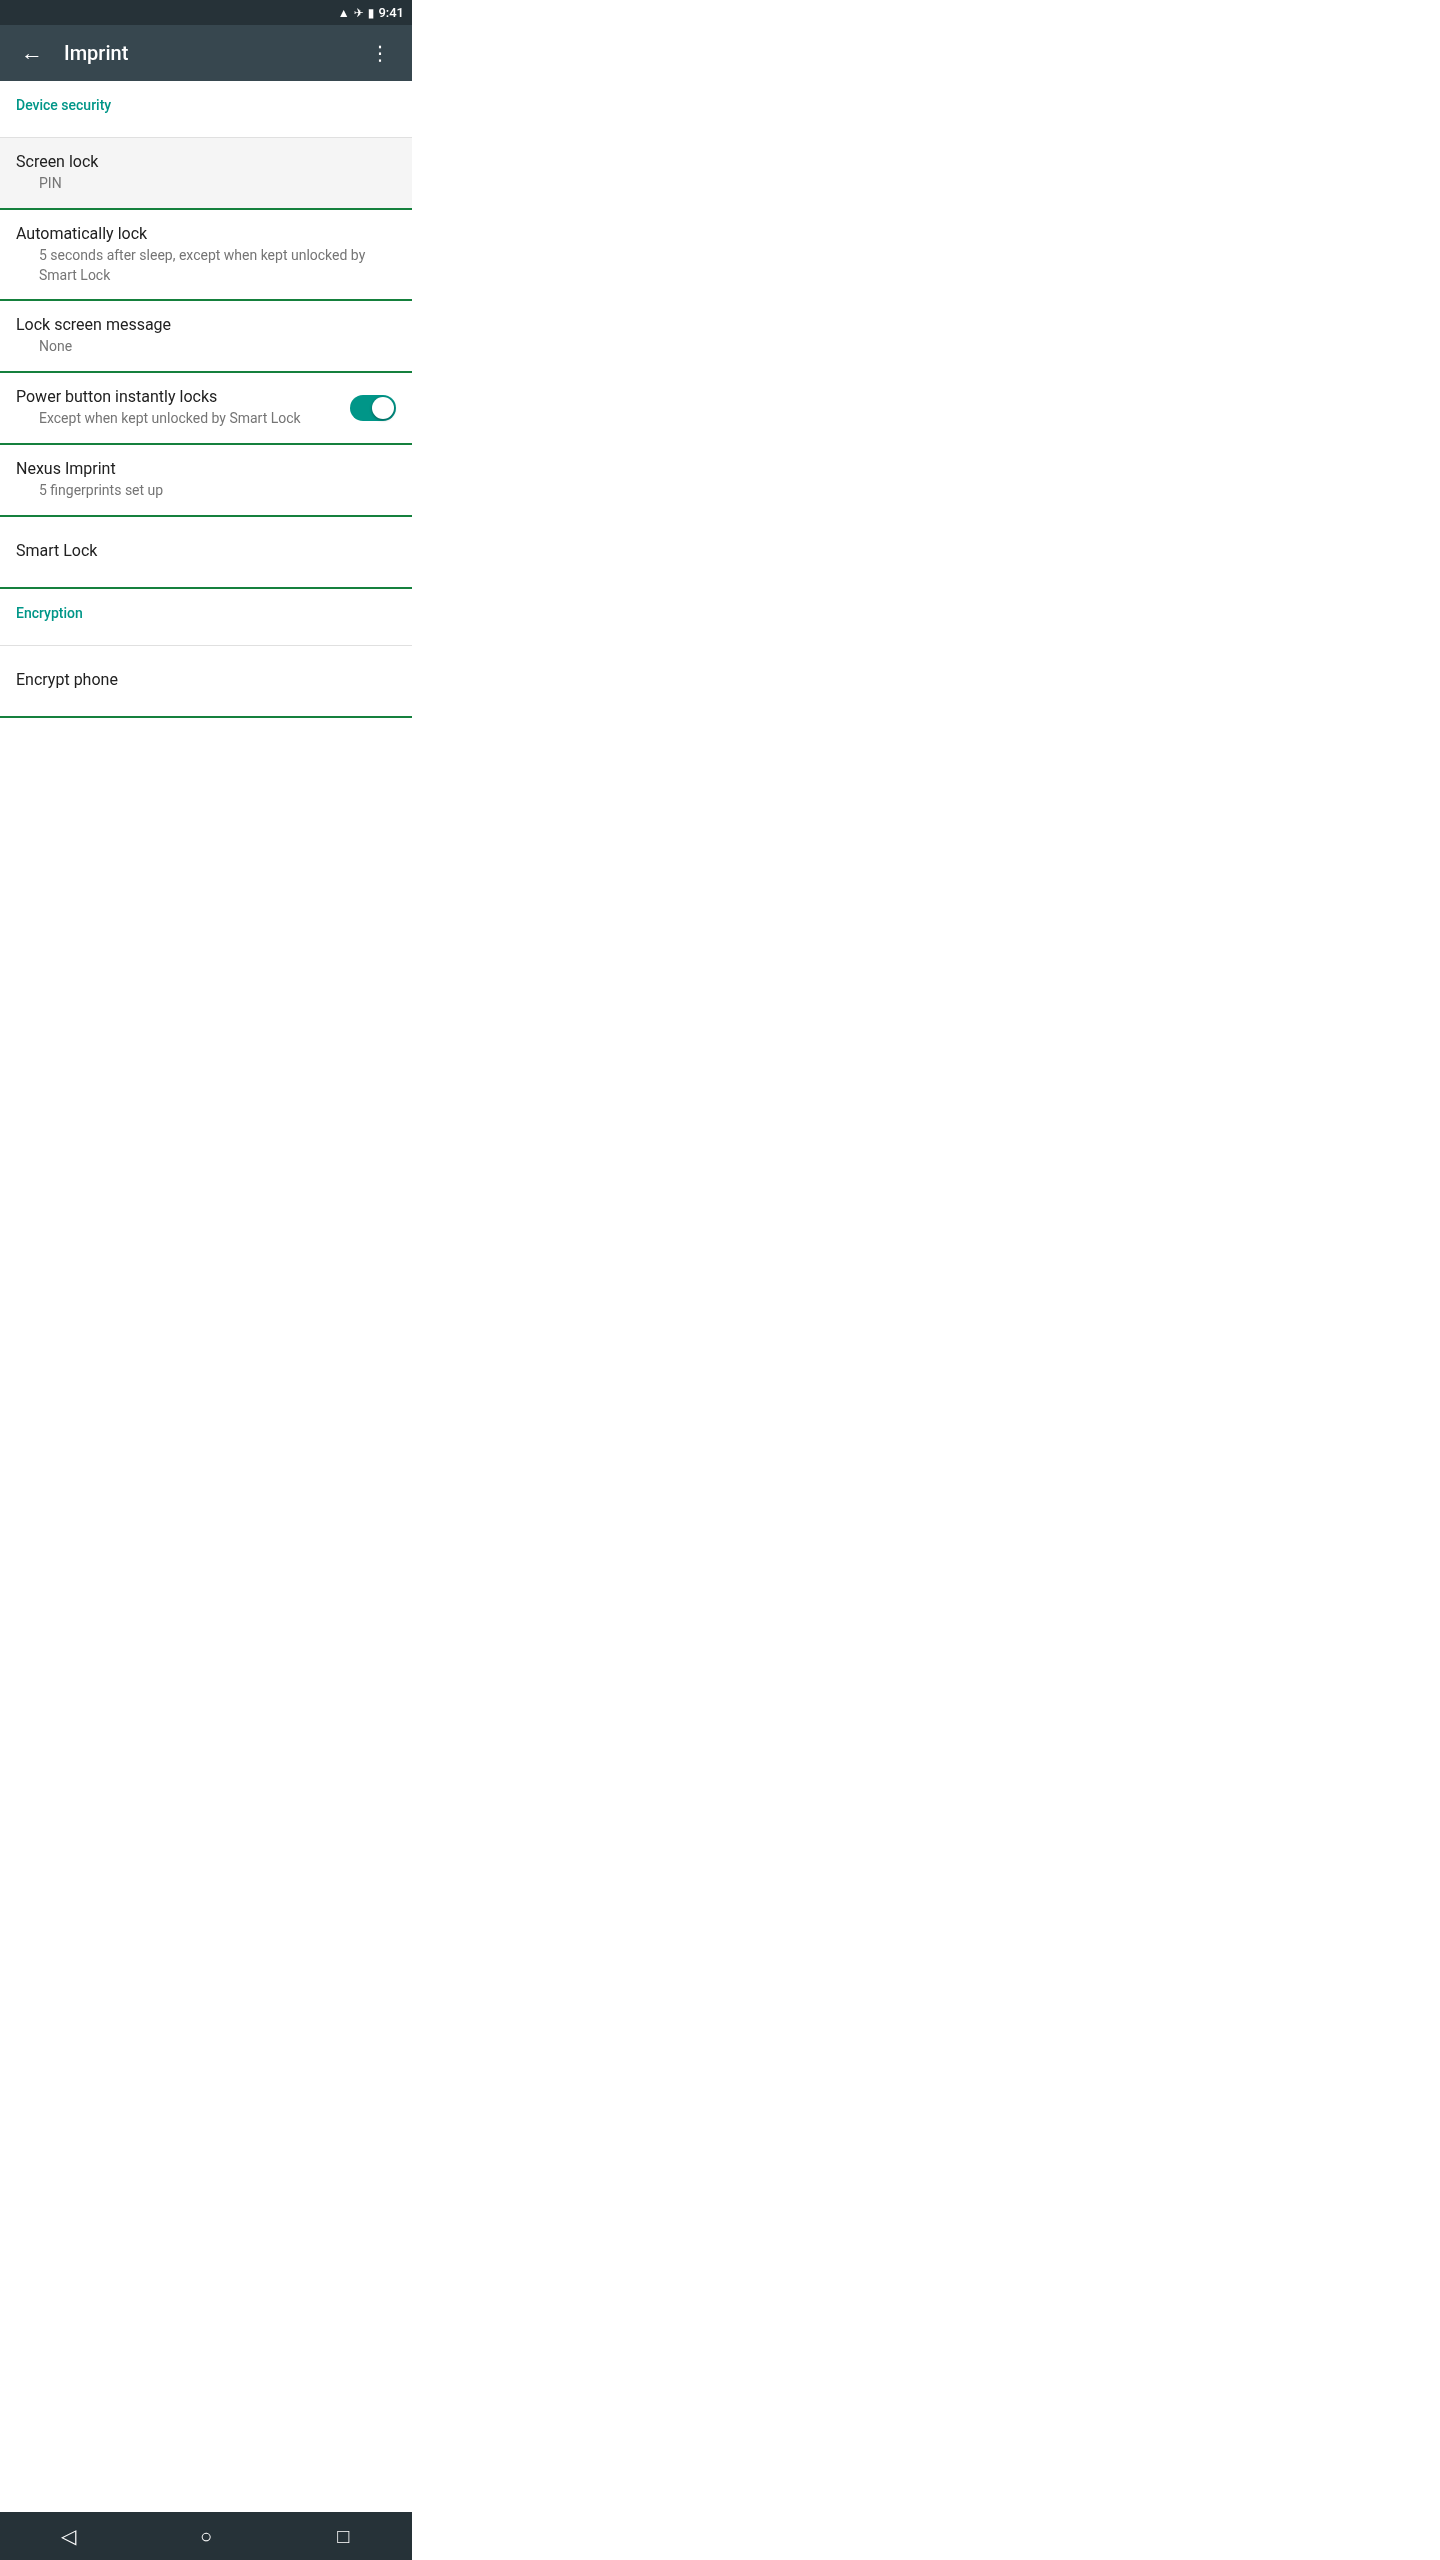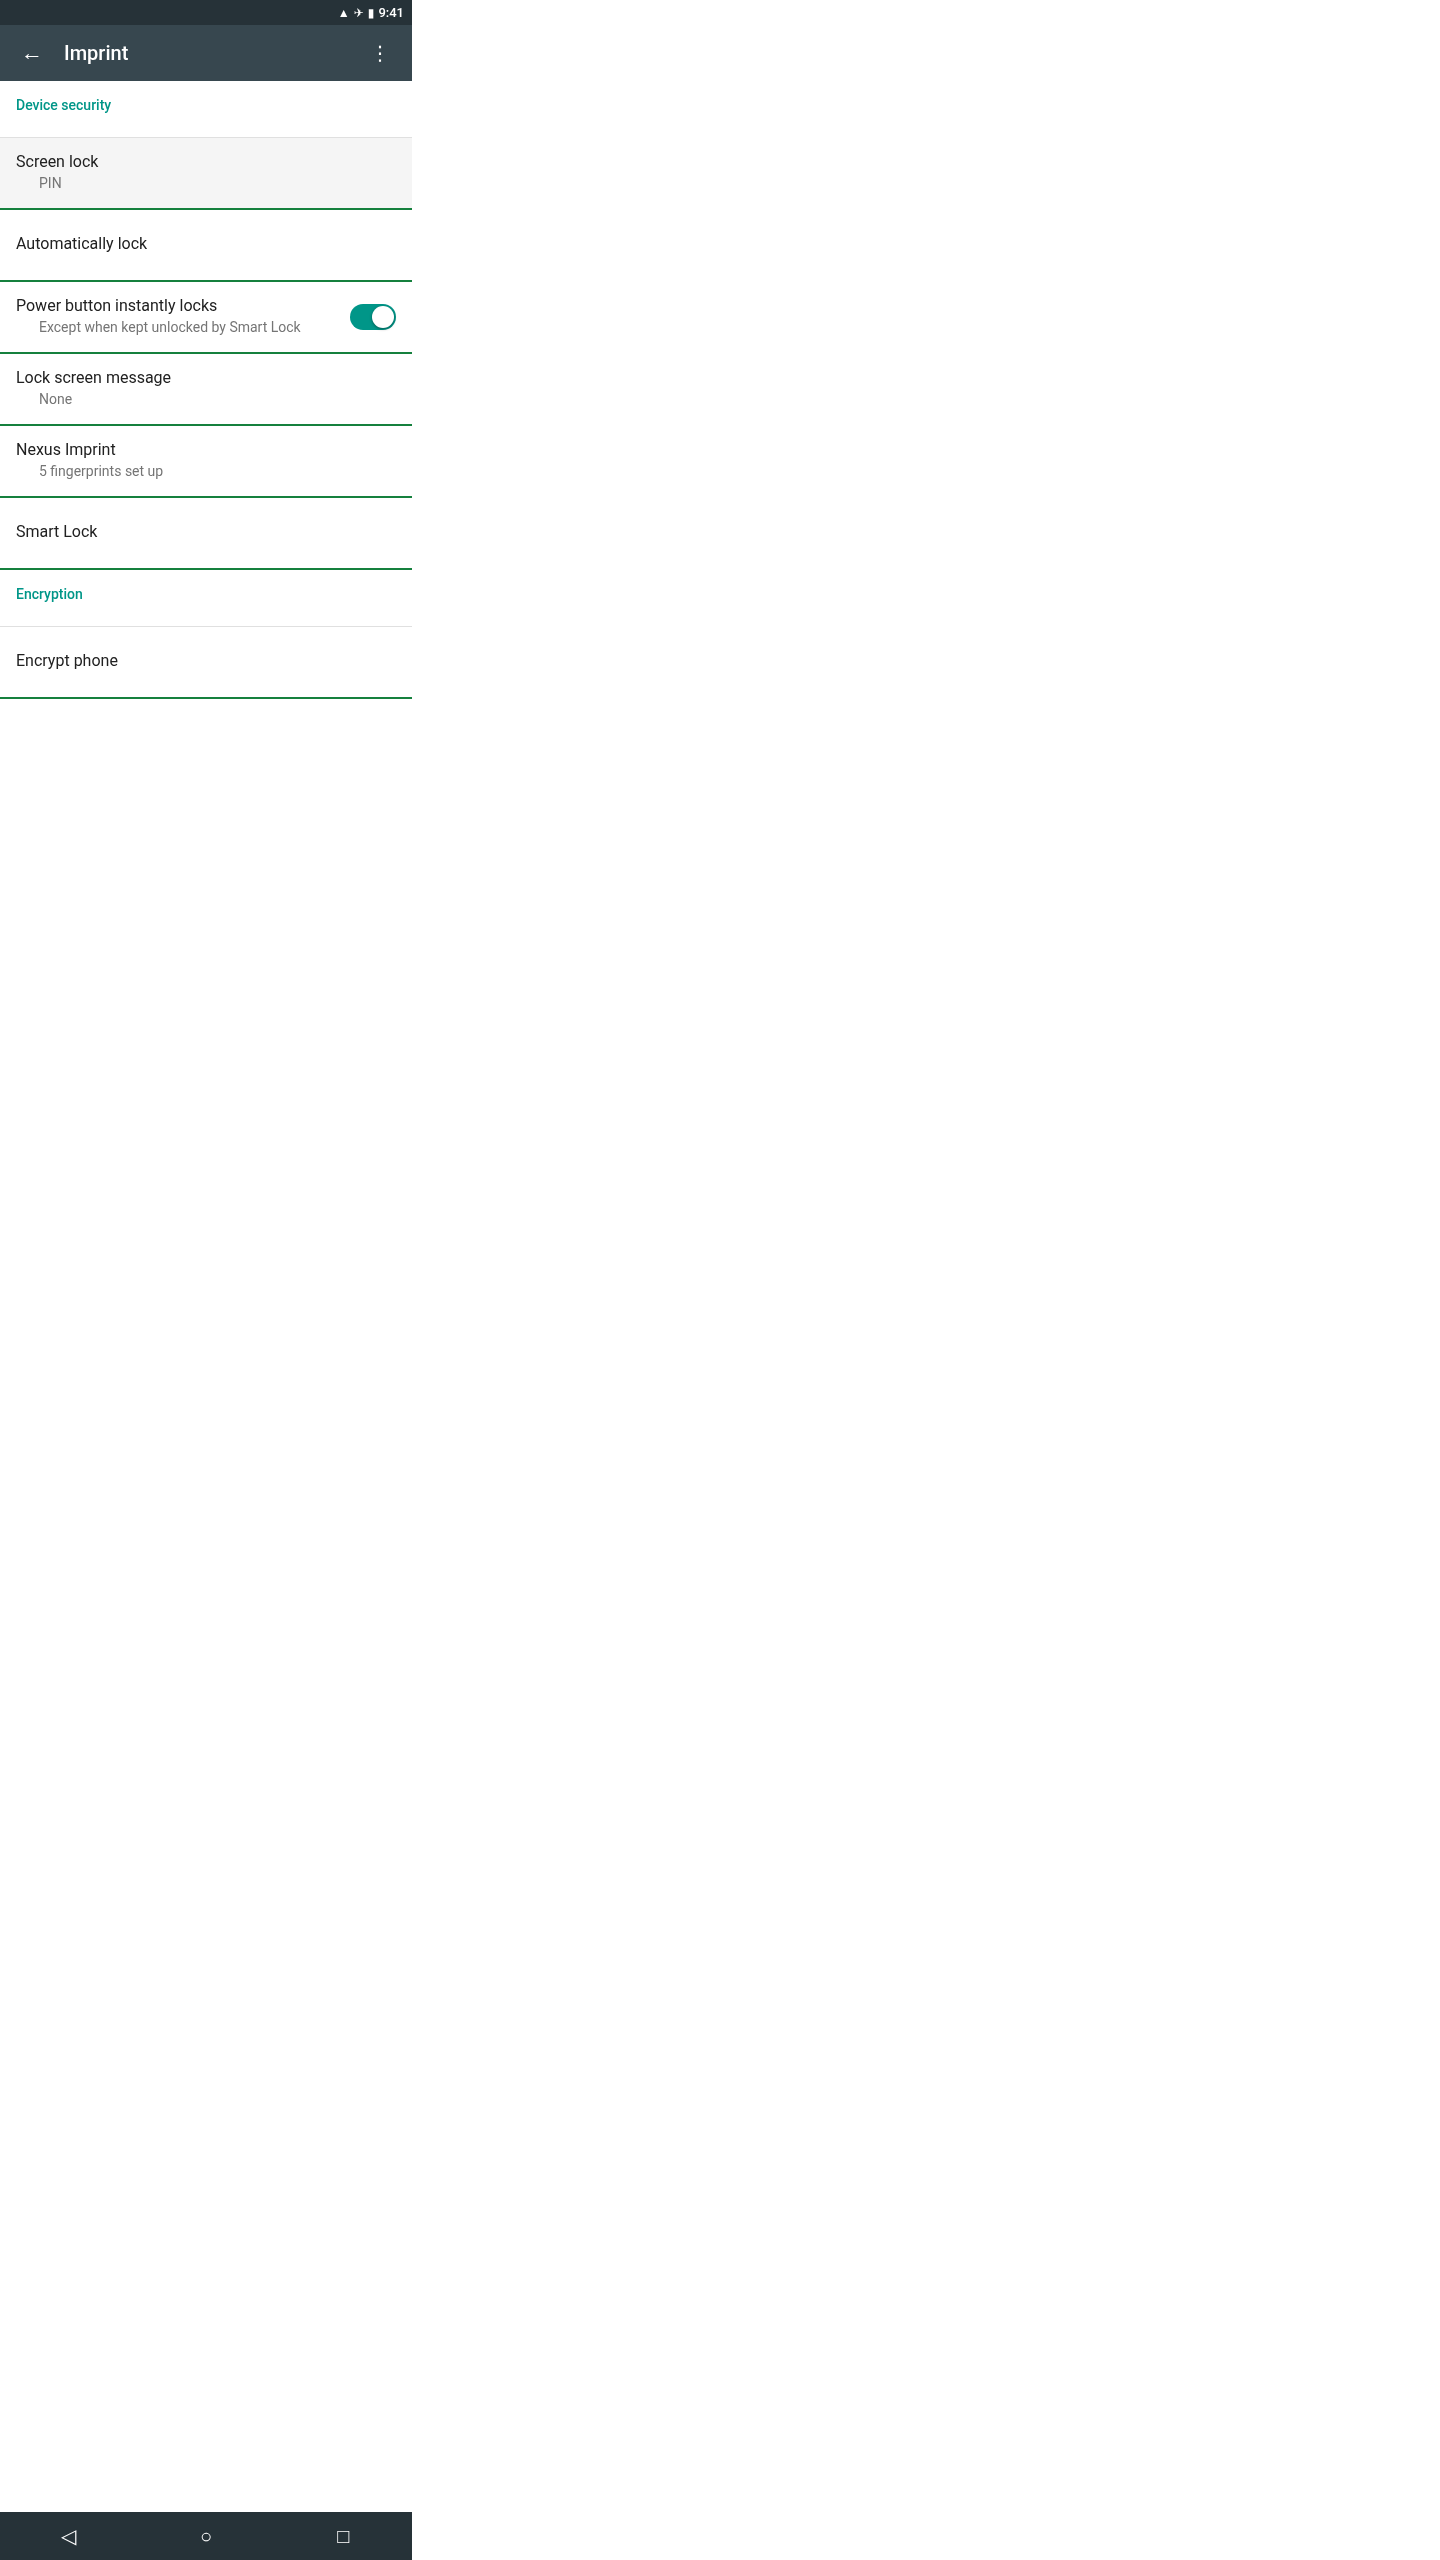--- a/index.html
+++ b/index.html
@@ -214,37 +214,38 @@
 <div class="section-header">Device security</div>
     <div class="settings-item highlighted">
       <div class="settings-item-text">
         <div class="settings-item-title">Screen lock</div>
         <div class="settings-item-subtitle">PIN</div>
       </div>
     </div>
     <div class="settings-item">
       <div class="settings-item-text">
         <div class="settings-item-title">Automatically lock</div>
+        <div class="settings-item-subtitle">5 seconds after sleep, except when kept unlocked by Smart Lock</div>
+      </div>
+    </div>
+    <div class="settings-item">
+      <div class="settings-item-text">
+        <div class="settings-item-title">Lock screen message</div>
+        <div class="settings-item-subtitle">None</div>
       </div>
     </div>
     <div class="settings-item">
       <div class="settings-item-text">
         <div class="settings-item-title">Power button instantly locks</div>
         <div class="settings-item-subtitle">Except when kept unlocked by Smart Lock</div>
       </div>
       <div class="toggle-container">
         <div class="toggle">
           <div class="toggle-thumb"></div>
         </div>
-      </div>
-    </div>
-    <div class="settings-item">
-      <div class="settings-item-text">
-        <div class="settings-item-title">Lock screen message</div>
-        <div class="settings-item-subtitle">None</div>
       </div>
     </div>
     <div class="settings-item">
       <div class="settings-item-text">
         <div class="settings-item-title">Nexus Imprint</div>
         <div class="settings-item-subtitle">5 fingerprints set up</div>
       </div>
     </div>
     <div class="settings-item">
       <div class="settings-item-text">

